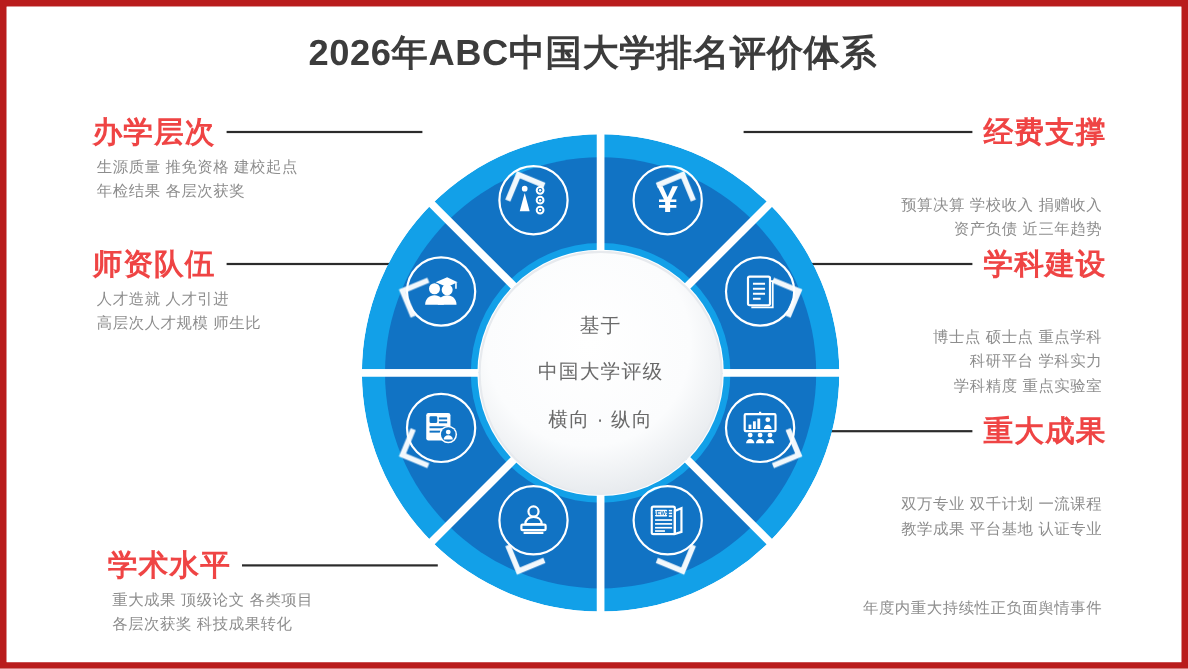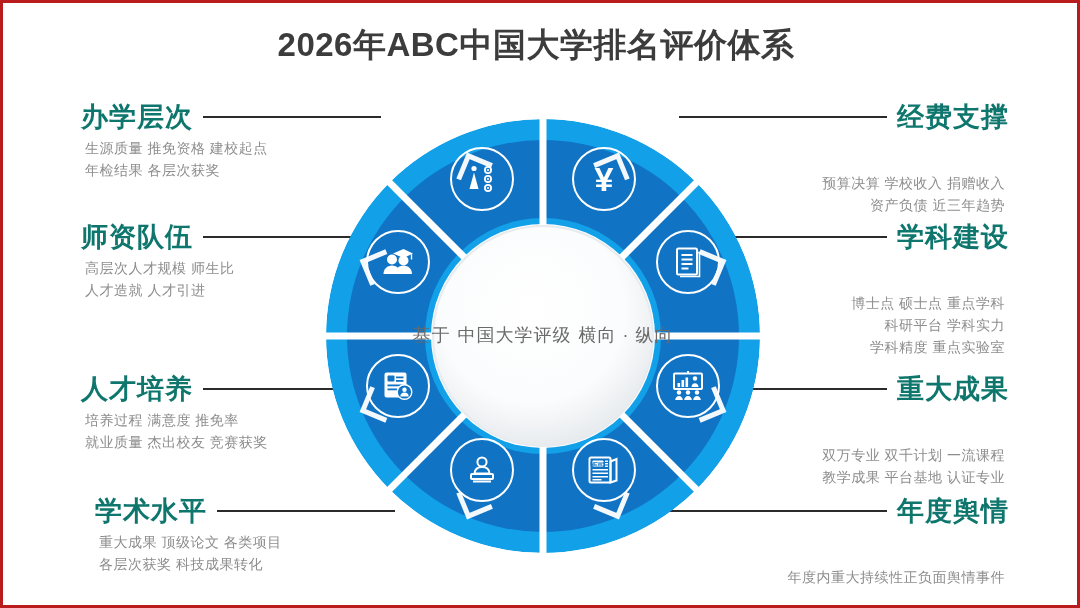--- a/index.html
+++ b/index.html
@@ -5,21 +5,21 @@
   html,body{margin:0;padding:0;}
   body{
     width:1080px;height:608px;overflow:hidden;
     background:#ffffff;
     font-family:"Liberation Sans","DejaVu Sans",sans-serif;
   }
   #slide{
     position:relative;width:1080px;height:608px;
     background:#ffffff;
     box-sizing:border-box;
-    border:3px solid #b91c1c;
+    border:6px solid #b91c1c;
     overflow:hidden;
   }
   #inner-frame{
     position:absolute;left:0;top:0;right:0;bottom:0;
     border:2px solid #ffffff;
     pointer-events:none;
   }
 
   
   #title{
@@ -30,21 +30,21 @@
     white-space:nowrap;
   }
 
   
   .block{position:absolute;}
   .blk-head{
     display:flex;align-items:center;gap:10px;
     white-space:nowrap;
   }
   .blk-title{
-    font-size:27px;font-weight:bold;color:#0f766e;
+    font-size:27px;font-weight:bold;color:#ef4444;
     letter-spacing:1px;line-height:1.05;
   }
   .rule{
     height:0;border-top:2px solid #2b2b2b;flex:1 1 auto;min-width:20px;
   }
   .blk-items{
     margin-top:7px;
     font-size:14px;color:#8d8d8d;line-height:1.55;
     white-space:nowrap;
   }
@@ -67,22 +67,22 @@
   .right .blk-head{flex-direction:row;}
 
   
   #donut-wrap{
     position:absolute;left:317px;top:110px;width:446px;height:446px;
   }
   #donut-svg{display:block;width:446px;height:446px;}
 
   .hub-text{
     position:absolute;left:0;top:0;width:446px;height:446px;
-    display:flex;flex-direction:row;align-items:center;justify-content:center;
-    gap:7px;
+    display:flex;flex-direction:column;align-items:center;justify-content:center;
+    gap:21px;
     pointer-events:none;
   }
   .hub-line{
     font-size:18px;color:#6a6a6a;letter-spacing:1px;line-height:1.2;
     text-align:center;
   }
 
   
   .seg-icon{
     position:absolute;width:64px;height:64px;
@@ -114,35 +114,25 @@
       <div>年检结果  各层次获奖</div>
     </div>
   </div>
 
   <div class="block left" id="blk-shizi">
     <div class="blk-head">
       <span class="blk-title">师资队伍</span>
       <span class="rule"></span>
     </div>
     <div class="blk-items">
+      <div>人才造就  人才引进</div>
       <div>高层次人才规模  师生比</div>
-      <div>人才造就  人才引进</div>
-    </div>
-  </div>
-
-  <div class="block left" id="blk-rencai">
-    <div class="blk-head">
-      <span class="blk-title">人才培养</span>
-      <span class="rule"></span>
-    </div>
-    <div class="blk-items">
-      <div>培养过程  满意度  推免率</div>
-      <div>就业质量  杰出校友  竞赛获奖</div>
-    </div>
-  </div>
+    </div>
+  </div>
+
 
   <div class="block left" id="blk-xueshu">
     <div class="blk-head">
       <span class="blk-title">学术水平</span>
       <span class="rule"></span>
     </div>
     <div class="blk-items">
       <div>重大成果  顶级论文  各类项目</div>
       <div>各层次获奖  科技成果转化</div>
     </div>
@@ -176,24 +166,20 @@
       <span class="rule"></span>
       <span class="blk-title">重大成果</span>
     </div>
     <div class="blk-items">
       <div>双万专业  双千计划  一流课程</div>
       <div>教学成果  平台基地  认证专业</div>
     </div>
   </div>
 
   <div class="block right" id="blk-yuqing">
-    <div class="blk-head">
-      <span class="rule"></span>
-      <span class="blk-title">年度舆情</span>
-    </div>
     <div class="blk-items">
       <div>年度内重大持续性正负面舆情事件</div>
     </div>
   </div>
 
   <div id="donut-wrap">
     <svg id="donut-svg" viewBox="0 0 446 446">
       <defs>
         <radialGradient id="hubGrad" cx="45%" cy="38%" r="68%">
           <stop offset="0%" stop-color="#ffffff"></stop>

